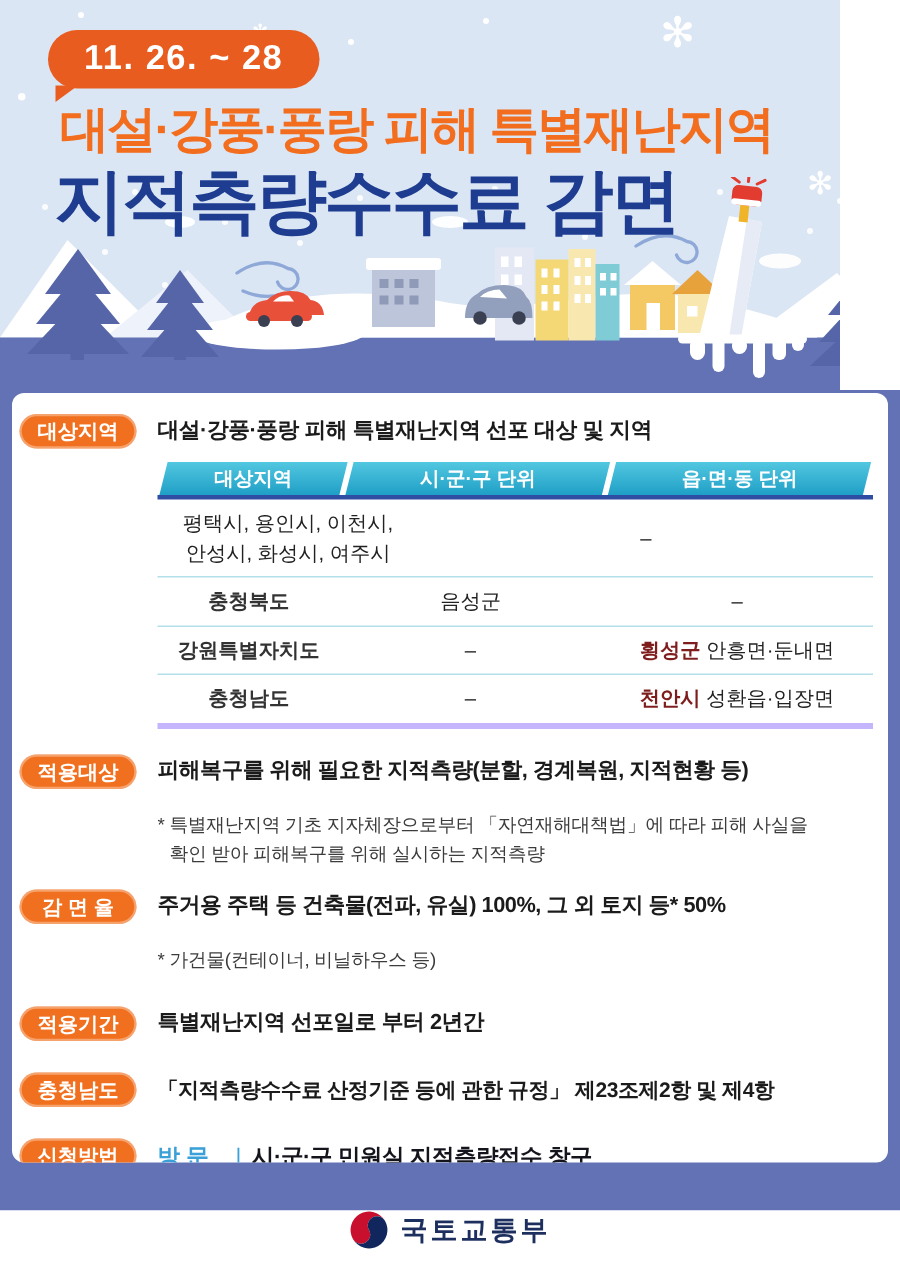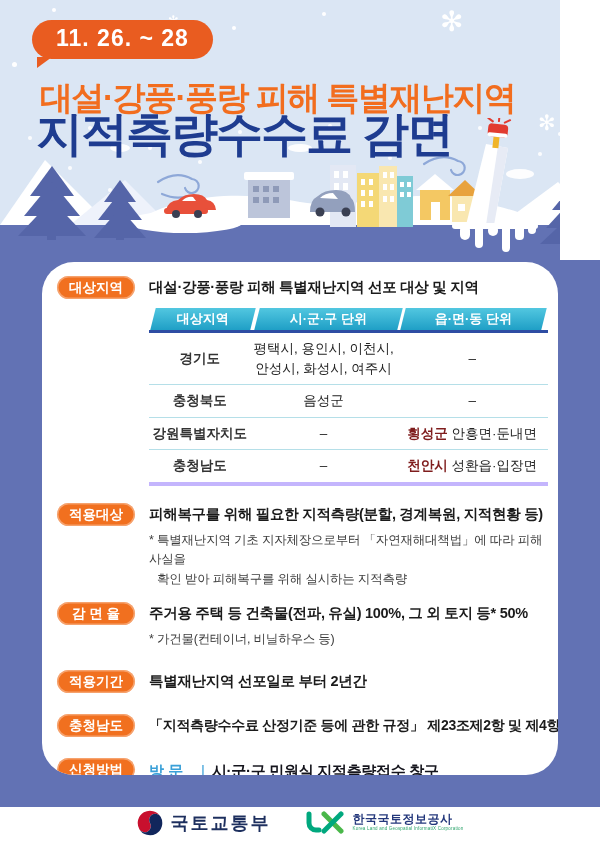--- a/index.html
+++ b/index.html
@@ -17,51 +17,51 @@
   .date-bubble {
     position:absolute; left:32px; top:20px; z-index:3;
     background:#e95c20; color:#fff; font-weight:800; font-size:23px;
     padding:5px 24px 7px; border-radius:24px; letter-spacing:1px;
   }
   .date-bubble:after {
     content:""; position:absolute; left:5px; bottom:-9px;
     border-left:15px solid #e95c20; border-bottom:11px solid transparent;
   }
   .title1 {
-    position:absolute; left:40px; top:76px; z-index:3;
+    position:absolute; left:40px; top:64px; z-index:3;
     font-size:33px; font-weight:900; color:#f26d1e; letter-spacing:-1.5px; white-space:nowrap;
   }
   .title2 {
     position:absolute; left:36px; top:103px; z-index:3;
     font-size:47px; font-weight:900; color:#1e3c90; letter-spacing:-2px; white-space:nowrap;
   }
   .flake { position:absolute; color:#fff; z-index:2; line-height:1; }
   .flake.f1 { left:440px; top:8px;  font-size:28px; }
   .flake.f2 { left:538px; top:112px; font-size:21px; }
   .flake.f3 { left:168px; top:14px; font-size:13px; }
   .dot { position:absolute; background:#fff; border-radius:50%; z-index:2; }
 
   
   .band { width:600px; height:547px; background:#6272b4; padding-top:2px; }
   .card {
-    width:516px; height:513px; margin:0 auto; background:#fff;
-    border-radius:32px; padding:14px 8px 0 15px; overflow:hidden;
+    width:584px; height:513px; margin:0 auto; background:#fff;
+    border-radius:8px; padding:14px 8px 0 5px; overflow:hidden;
   }
   .sec { display:flex; align-items:flex-start; }
   .pill {
     flex:none; width:78px; height:23px; line-height:23px; text-align:center;
     background:#f1701f; color:#fff; font-size:13.5px; font-weight:800;
     border-radius:999px; box-shadow:inset 0 0 0 1.5px rgba(255,255,255,.35);
   }
   .sec-body { margin-left:14px; flex:1; min-width:0; }
   .sec-heading {
     font-size:14.5px; font-weight:800; color:#1b1b1b;
     line-height:23px; letter-spacing:-0.3px; white-space:nowrap;
   }
-  .note { font-size:12.5px; color:#3c3c3c; line-height:1.55; margin-top:5px; font-weight:400; letter-spacing:-0.2px; }
+  .note { font-size:12.5px; color:#3c3c3c; line-height:1.55; margin-top:15px; font-weight:400; letter-spacing:-0.2px; }
   .note .cont { display:block; padding-left:8px; }
 
   
   .tbl { margin-top:9px; margin-right:2px; }
   .thead { display:flex; gap:4px; padding:0 4px; }
   .th {
     height:22px; line-height:22px; color:#fff; font-weight:700; font-size:13px;
     text-align:center; background:linear-gradient(180deg,#52c7e0,#1f9fc6);
     transform:skewX(-14deg);
   }
@@ -77,21 +77,21 @@
   .region { font-weight:800; color:#333; }
   .bold { font-weight:800; color:#7f1d1d; }
 
   
   .crow { display:flex; align-items:center; line-height:25px; font-size:15px; font-weight:800; white-space:nowrap; }
   .c-label { color:#3aa0d8; min-width:45px; }
   .c-div { color:#3aa0d8; margin:0 7px; font-weight:400; }
   .c-text { color:#14141c; letter-spacing:-0.3px; }
 
   
-  .footer { width:600px; height:31px; background:#fff; display:flex; align-items:center; justify-content:center; gap:34px; }
+  .footer { width:600px; height:31px; background:#fff; display:flex; align-items:center; justify-content:space-between; gap:34px;flex-direction:column; }
   .logo { display:flex; align-items:center; gap:8px; }
   .molit-name { font-size:18px; font-weight:700; color:#1d2f5e; letter-spacing:2px; }
   .lx-text { display:flex; flex-direction:column; line-height:1.1; }
   .lx-name { font-size:12px; font-weight:800; color:#23377b; letter-spacing:0.5px; }
   .lx-sub { font-size:4.5px; color:#2ea56d; letter-spacing:0.2px; }
 
   .mt17 { margin-top:17px; } .mt13 { margin-top:13px; } .mt15 { margin-top:21px;align-items:flex-end; }
   .mt21 { margin-top:21px; }
 </style>
 </head>
@@ -281,21 +281,20 @@
                 </div>
               <div class="th c2">
                   <span>시·군·구 단위</span>
                 </div>
               <div class="th c3">
                   <span>읍·면·동 단위</span>
                 </div>
             </div>
             <div class="tline"></div>
             <div class="tr">
-              <div class="td c1 region">경기도</div>
               <div class="td c2">
                 <span>평택시, 용인시, 이천시,</span><br>
                 <span>안성시, 화성시, 여주시</span>
               </div>
               <div class="td c3"><span class="bold"></span><span>–</span></div>
             </div>
             <div class="tr">
               <div class="td c1 region">충청북도</div>
               <div class="td c2"><span>음성군</span></div>
               <div class="td c3"><span class="bold"></span><span>–</span></div>

